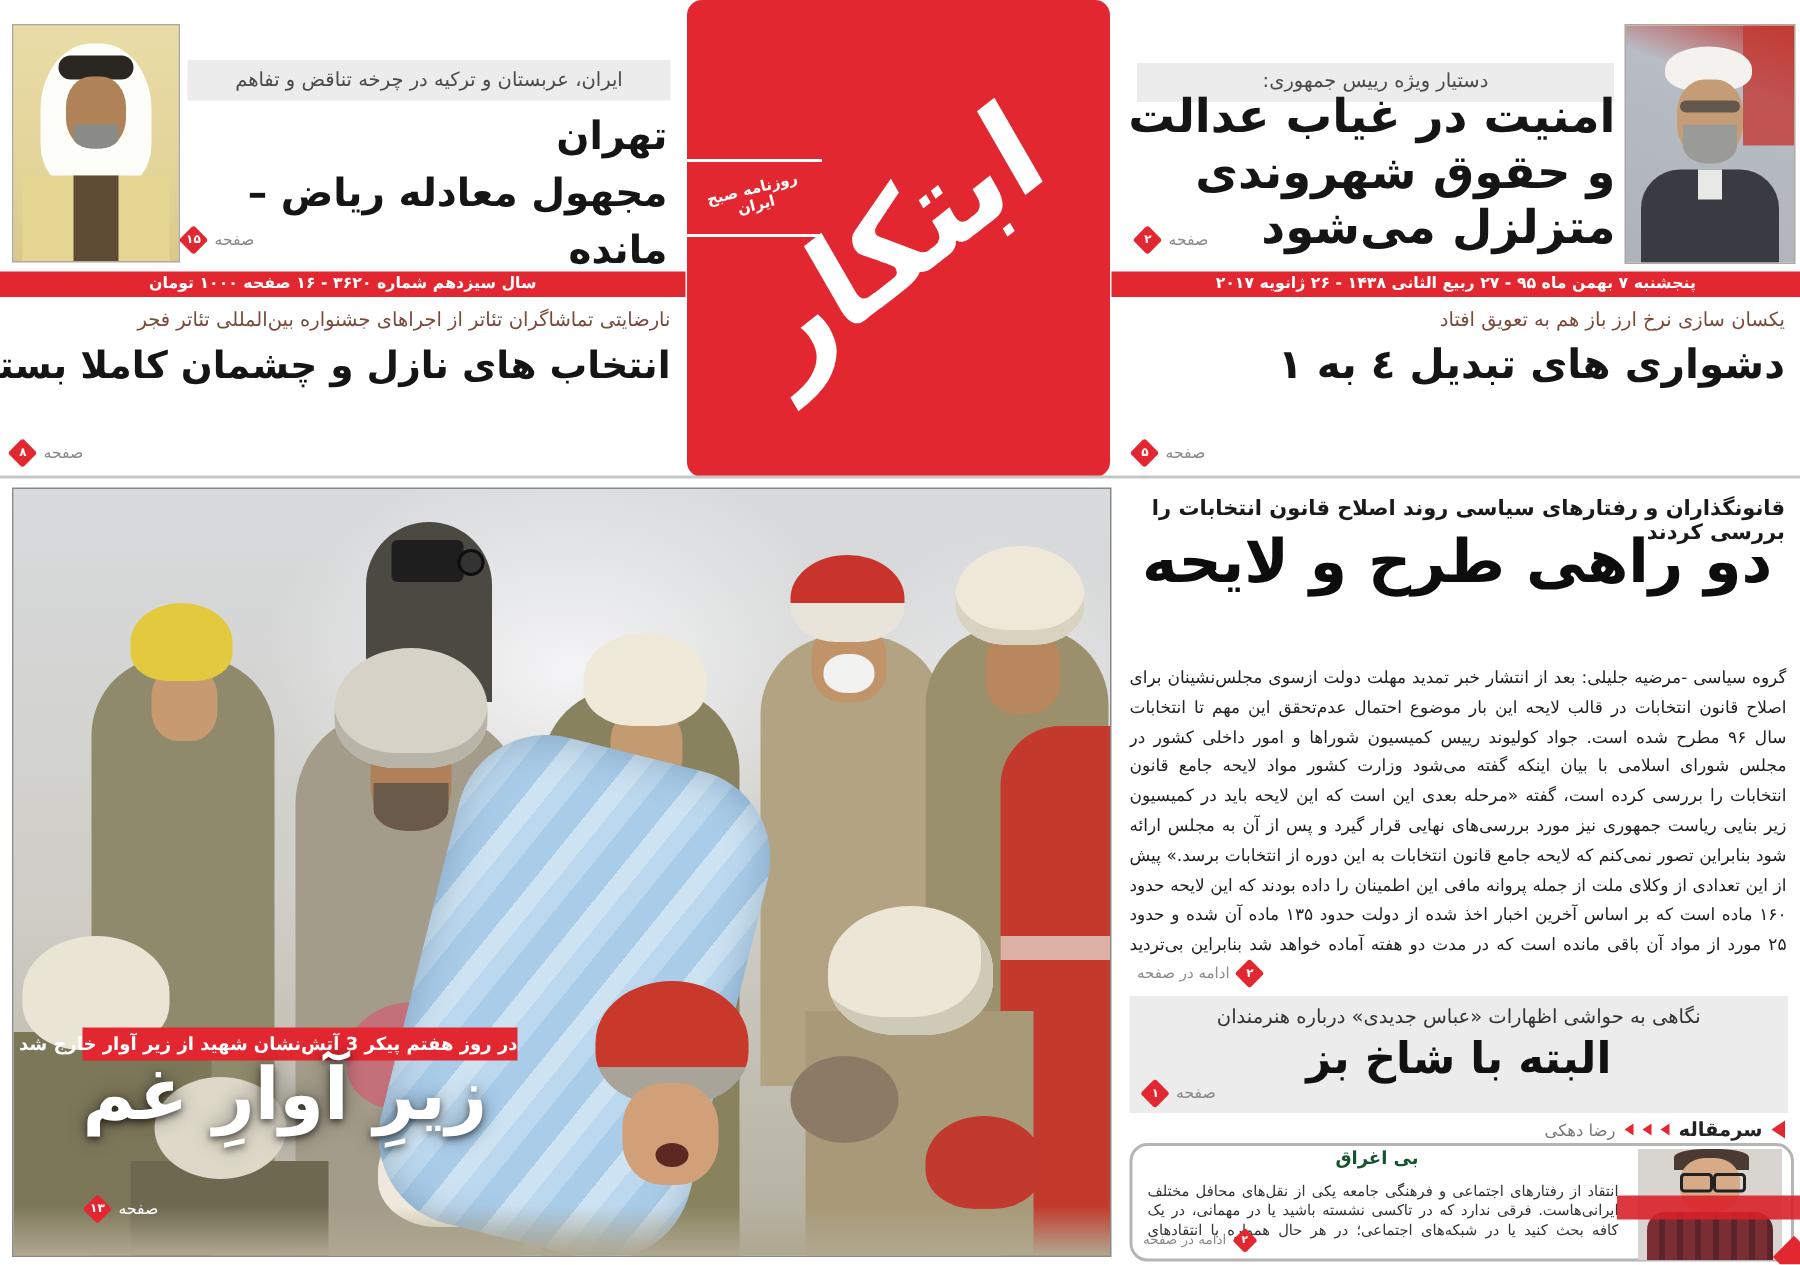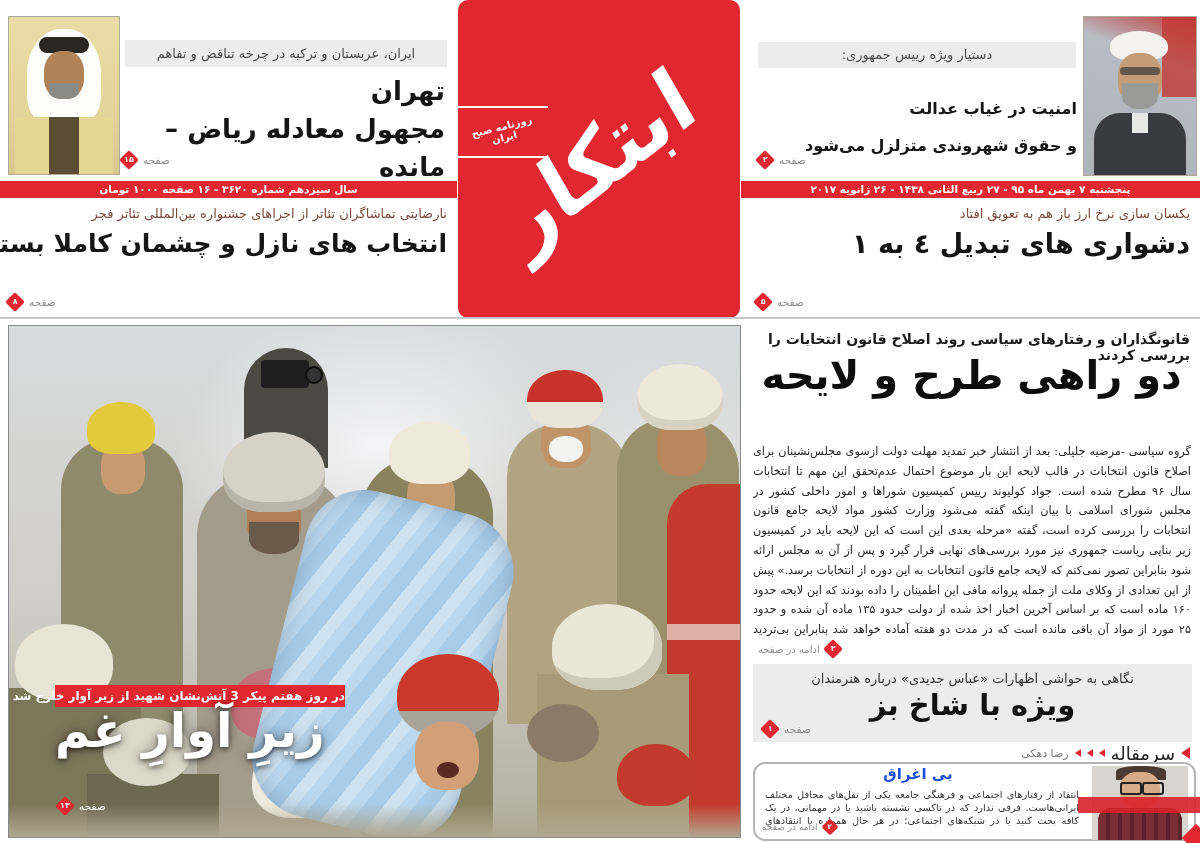--- a/index.html
+++ b/index.html
@@ -56,24 +56,24 @@
   .goat-kicker{position:absolute;left:0;top:7px;width:100%;text-align:center;font-size:13px;color:#333;direction:rtl;}
   .goat-h{position:absolute;left:0;top:24px;width:100%;text-align:center;font-size:29px;font-weight:bold;
           color:#111;direction:rtl;}
   .goat-badge{position:absolute;left:10px;bottom:6px;}
   
   .ed-label{left:753px;top:744px;width:437px;height:18px;display:flex;direction:rtl;align-items:center;gap:6px;}
   .tri{width:0;height:0;border-top:6px solid transparent;border-bottom:6px solid transparent;
        border-right:9px solid #e32730;}
   .chev{width:0;height:0;border-top:4px solid transparent;border-bottom:4px solid transparent;
         border-right:6px solid #e32730;}
-  .ed-label .lab{font-size:18px;font-weight:normal;color:#222;}
+  .ed-label .lab{font-size:13px;font-weight:bold;color:#222;}
   .ed-label .auth{font-size:11px;color:#777;}
   .ed-box{left:753px;top:762px;width:439px;height:75px;border:2px solid #b5b5b5;border-radius:12px;background:#fff;}
-  .ed-title{left:753px;top:765px;width:330px;text-align:center;font-size:15px;font-weight:bold;color:#1d4ed8;direction:rtl;}
+  .ed-title{left:753px;top:765px;width:330px;text-align:center;font-size:12px;font-weight:bold;color:#14532d;direction:rtl;}
   .ed-body{left:765px;top:788px;width:314px;height:39px;font-size:9.8px;line-height:13.2px;text-align:justify;
            direction:rtl;color:#333;overflow:hidden;}
   .ed-cont{left:762px;top:821px;}
   .author-photo{left:1092px;top:766px;width:96px;height:74px;background:#d8d4d0;overflow:hidden;}
   .author-photo div{position:absolute;}
   .red-band{left:1078px;top:797px;width:122px;height:16px;background:rgba(217,33,42,.9);z-index:6;}
   .corner-red{left:1186px;top:828px;width:20px;height:20px;background:#e32730;transform:rotate(45deg);}
 </style>
 </head>
 <body>
@@ -107,21 +107,21 @@
     <div style="position:absolute;left:26px;top:14px;width:58px;height:30px;background:#f4f2ee;border-radius:50% 50% 40% 40%;"></div>
     <div style="position:absolute;left:34px;top:36px;width:44px;height:52px;background:#c49c76;border-radius:42%;"></div>
     <div style="position:absolute;left:36px;top:50px;width:40px;height:8px;background:#3a3a3a;border-radius:4px;opacity:.7;"></div>
     <div style="position:absolute;left:38px;top:66px;width:36px;height:26px;background:#9a9a96;border-radius:0 0 46% 46%;"></div>
     <div style="position:absolute;left:10px;top:96px;width:92px;height:62px;background:#3a3a42;border-radius:26px 26px 0 0;"></div>
     <div style="position:absolute;left:48px;top:96px;width:16px;height:20px;background:#e8e8e6;"></div>
   </div>
   <div class="abs kbar" style="left:758px;top:42px;width:318px;height:26px;line-height:26px;">
     <span>دستیار ویژه رییس جمهوری:</span>
   </div>
-  <div class="abs headline" style="left:745px;top:90px;width:332px;font-size:16px;line-height:37px;">
+  <div class="abs headline" style="left:745px;top:60px;width:332px;font-size:31px;line-height:37px;">
     <div>امنیت در غیاب عدالت</div>
     <div>و حقوق شهروندی متزلزل می‌شود</div>
   </div>
   <div class="abs badge" style="left:758px;top:153px;">
     <span class="dm">
         <span>۲</span>
       </span>
     <span class="bw">صفحه</span>
   </div>
 
@@ -226,21 +226,21 @@
   <div class="abs m-body">گروه سیاسی -مرضیه جلیلی: بعد از انتشار خبر تمدید مهلت دولت ازسوی مجلس‌نشینان برای اصلاح قانون انتخابات در قالب لایحه این بار موضوع احتمال عدم‌تحقق این مهم تا انتخابات سال ۹۶ مطرح شده است. جواد کولیوند رییس کمیسیون شوراها و امور داخلی کشور در مجلس شورای اسلامی با بیان اینکه گفته می‌شود وزارت کشور مواد لایحه جامع قانون انتخابات را بررسی کرده است، گفته «مرحله بعدی این است که این لایحه باید در کمیسیون زیر بنایی ریاست جمهوری نیز مورد بررسی‌های نهایی قرار گیرد و پس از آن به مجلس ارائه شود بنابراین تصور نمی‌کنم که لایحه جامع قانون انتخابات به این دوره از انتخابات برسد.» پیش از این تعدادی از وکلای ملت از جمله پروانه مافی این اطمینان را داده بودند که این لایحه حدود ۱۶۰ ماده است که بر اساس آخرین اخبار اخذ شده از دولت حدود ۱۳۵ ماده آن شده و حدود ۲۵ مورد از مواد آن باقی مانده است که در مدت دو هفته آماده خواهد شد بنابراین بی‌تردید بررسی و اصلاح مواد این لایحه به این دوره از انتخابات می‌رسد. البته تعدادی از بهارستان‌نشینان همچون میرزایی‌نیکو نیز بر این امر اشاره کردند که «این لایحه بیش از یک سال است که در دولت مطرح شده‌است و اگر اقدامات لازم توسط دولت در مورد این لایحه محقق نشود حداقل یک اقدامی که انجام دادیم این بوده که طرحی یک فوریتی برای اصلاح قانون انتخابات شوراها و نه برای انتخابات ریاست جمهوری به کمیسیون شوراها آمده که در چند جلسه مورد بررسی قرار گرفته است که اگر لایحه جامع انتخابات به موقع به مجلس نیامد بررسی این طرح ملاک عمل قرار بگیرد.</div>
   <div class="abs cont m-cont">
     <span class="cw">ادامه در صفحه</span>
     <span class="dm">
         <span>۲</span>
       </span>
   </div>
 
   <div class="abs goat">
     <div class="goat-kicker">نگاهی به حواشی اظهارات «عباس جدیدی» درباره هنرمندان</div>
-    <div class="goat-h">ویژه با شاخ بز</div>
+    <div class="goat-h">البته با شاخ بز</div>
     <div class="badge goat-badge">
       <span class="dm">
           <span>۱</span>
         </span>
       <span class="bw">صفحه</span>
     </div>
   </div>
 
   <div class="abs ed-label">
     <span class="tri"></span>

